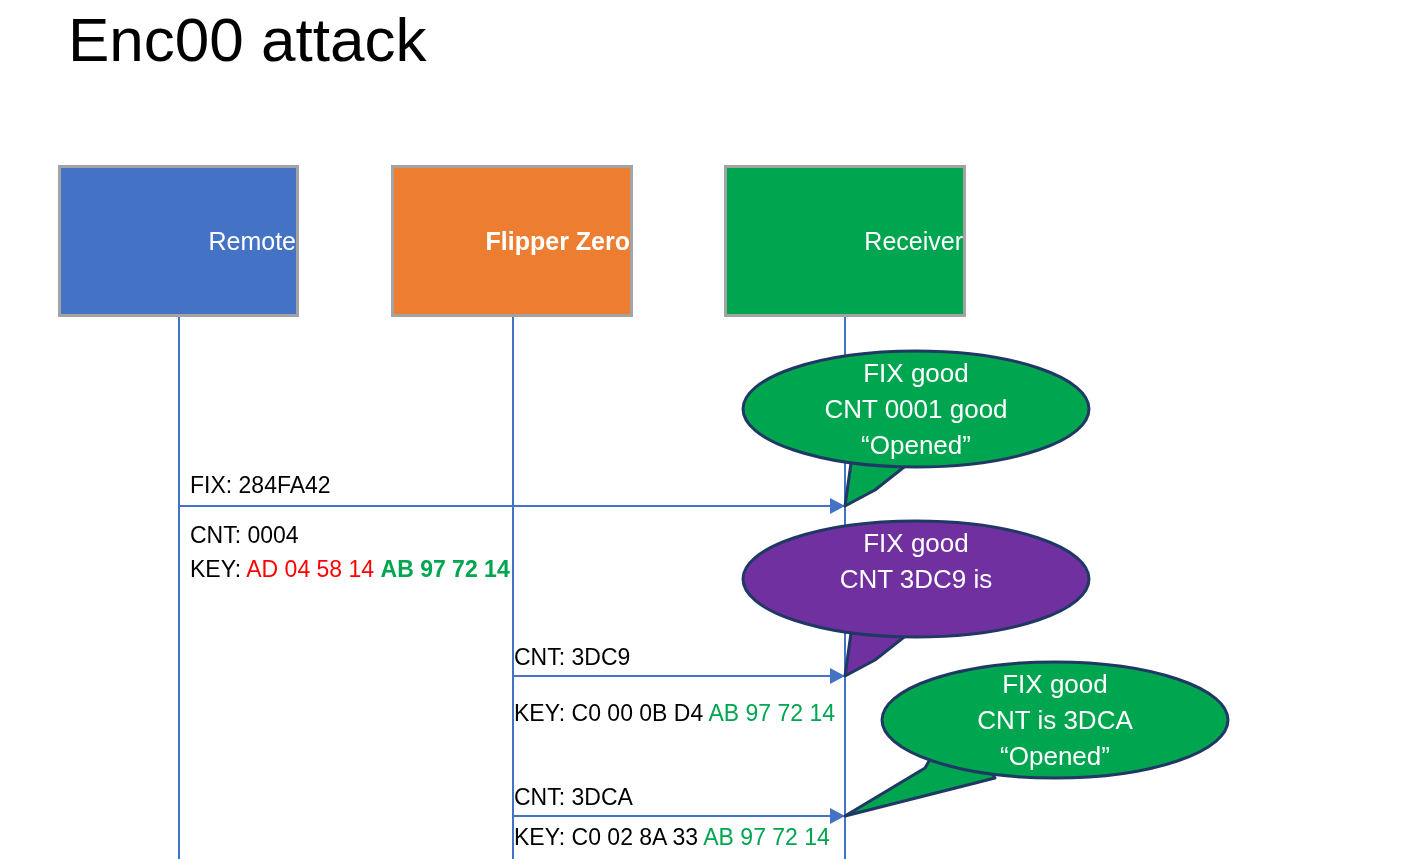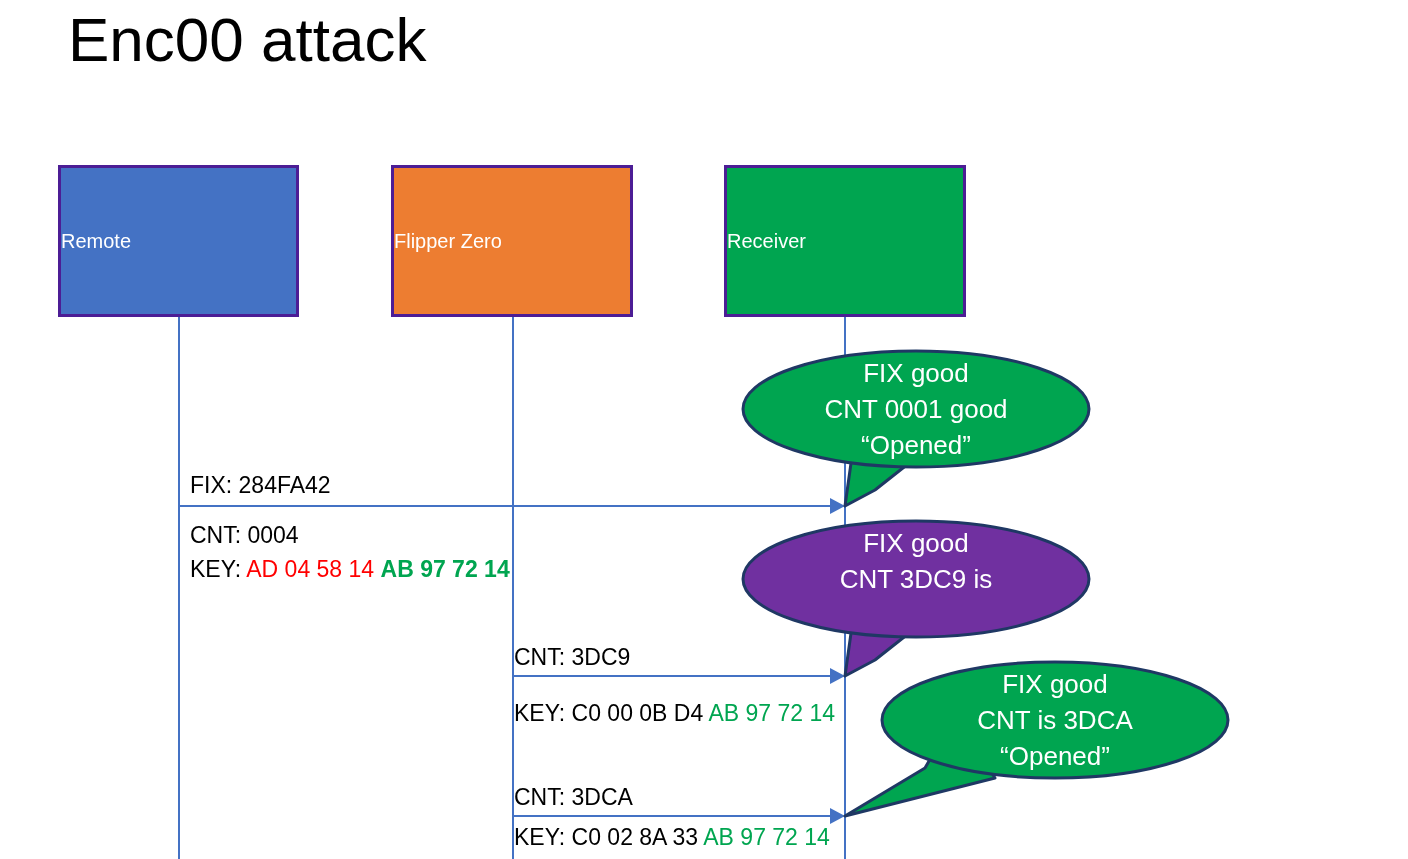--- a/index.html
+++ b/index.html
@@ -29,30 +29,30 @@
     color: #000000;
     font-weight: 400;
     letter-spacing: 0px;
     white-space: nowrap;
   }
 
   
   .actor-box {
     position: absolute;
     box-sizing: border-box;
-    border: 3px solid #4c1d95;
+    border: 3px solid #a3a3a3;
     display: flex;
     align-items: center;
-    justify-content: flex-start;
+    justify-content: flex-end;
     color: #ffffff;
-    font-size: 20px;
+    font-size: 25px;
     font-weight: 400;
   }
   .actor-remote  { left: 58px;  top: 165px; width: 241px; height: 152px; background: #4472C4; }
-  .actor-flipper { left: 391px; top: 165px; width: 242px; height: 152px; background: #ED7D31; }
+  .actor-flipper { left: 391px; top: 165px; width: 242px; height: 152px; background: #ED7D31; font-weight: bold; }
   .actor-receiver{ left: 724px; top: 165px; width: 242px; height: 152px; background: #00A550; }
 
   
   .lifeline {
     position: absolute;
     width: 2px;
     background: #4472C4;
   }
   .lifeline-remote   { left: 178px; top: 317px; height: 542px; }
   .lifeline-flipper  { left: 512px; top: 317px; height: 542px; }

